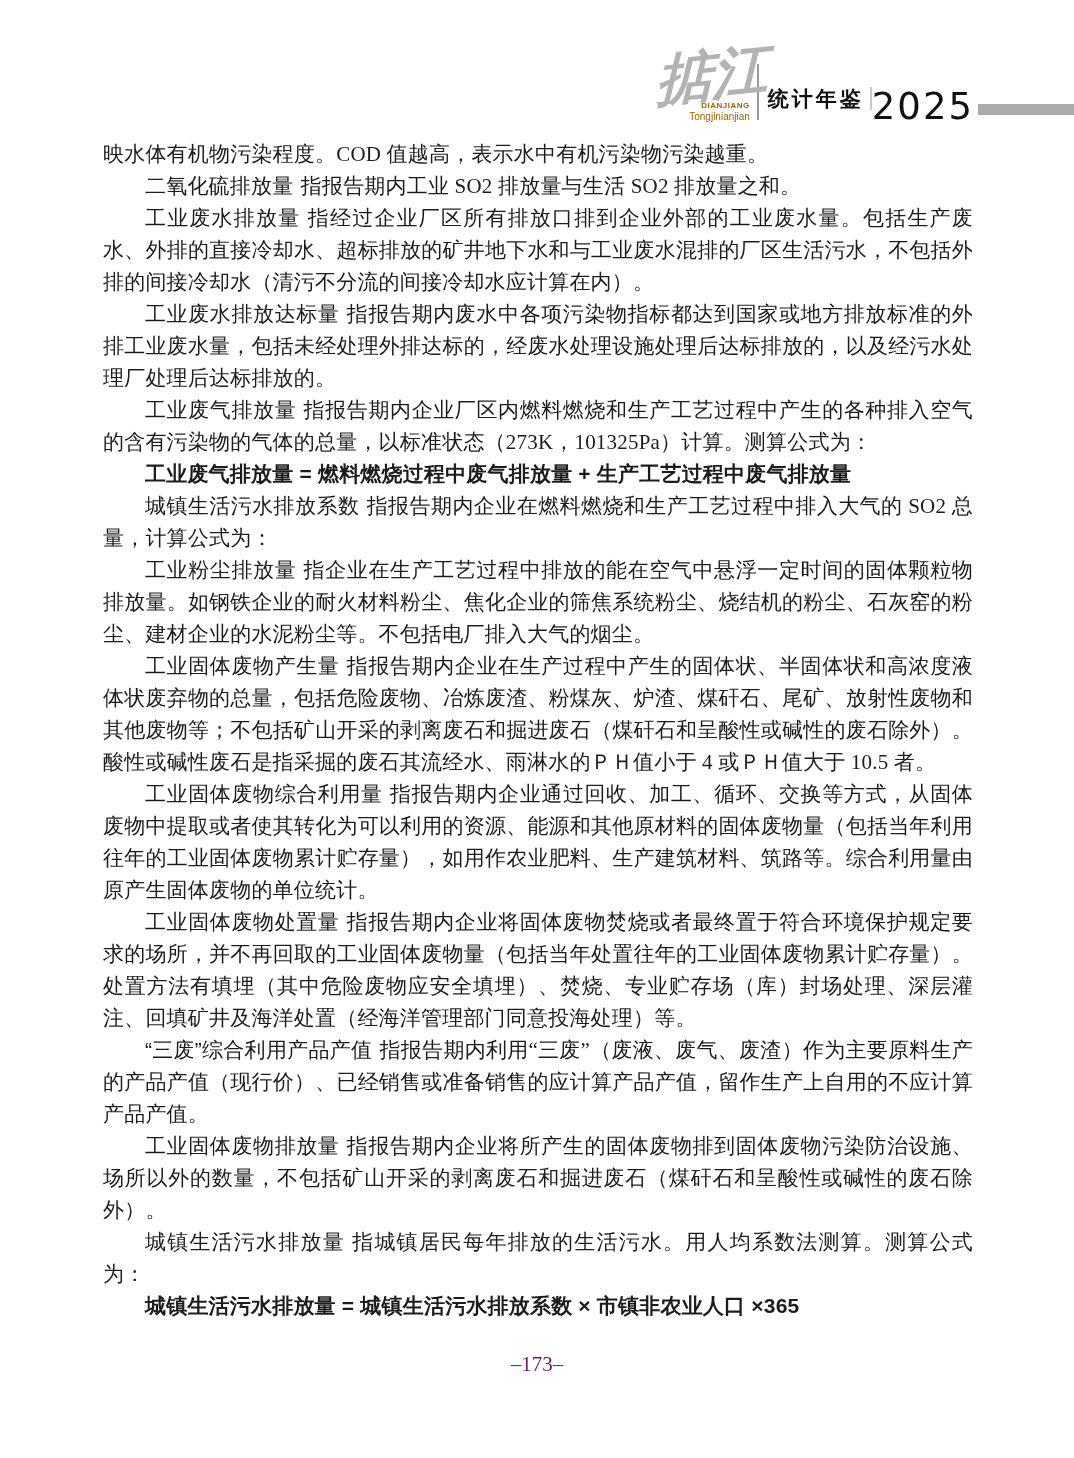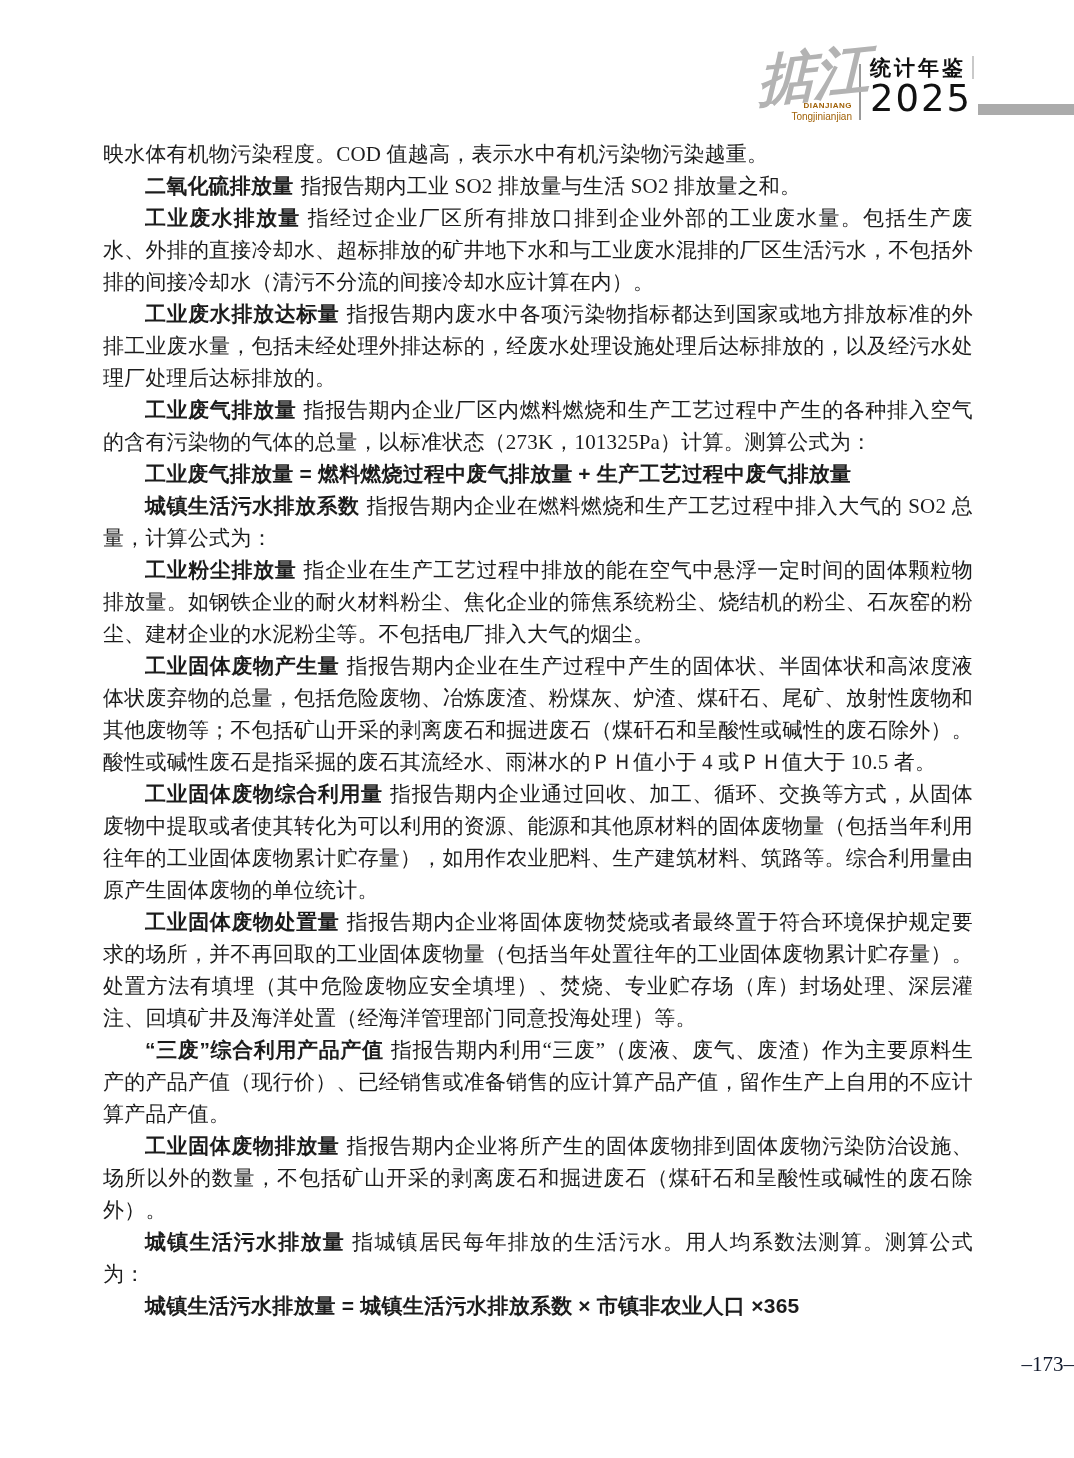--- a/index.html
+++ b/index.html
@@ -52,23 +52,23 @@
   .calli-sub .l1 { font-size: 8px; font-weight: bold; letter-spacing: 0.5px; }
   .calli-sub .l2 { font-size: 10px; }
   .logo-divider {
     width: 2px;
     height: 56px;
     background: #9a9a9a;
     margin: 0 9px 4px 9px;
   }
   .title-block {
     display: flex;
-    flex-direction: column;
+    flex-direction: row;
     align-items: flex-start;
-    margin-bottom: 8px;
+    margin-bottom: 0;
   }
   .logo-title {
     font-family: "Liberation Sans", sans-serif;
     font-weight: 900;
     font-size: 21px;
     letter-spacing: 3px;
     color: #111111;
     line-height: 1.1;
     border-right: 2px solid #c9c9c9;
     padding-right: 6px;
@@ -99,37 +99,37 @@
     width: 870px;
     font-size: 21px;
     line-height: 32px;
     text-align: justify;
     letter-spacing: 0.2px;
   }
   .para { margin: 0; text-indent: 2em; }
   .para.continuation { text-indent: 0; }
   .term {
     font-family: "Liberation Sans", sans-serif;
-    font-weight: bold;
+    font-weight: normal;
     margin-right: 0.35em;
   }
   .para.formula {
     font-family: "Liberation Sans", sans-serif;
     font-weight: bold;
   }
 
   
   .footer {
     position: absolute;
     left: 0;
     width: 100%;
     top: 1352px;
-    text-align: right;
+    text-align: center;
     font-size: 21px;
-    color: #0f172a;
+    color: #701a75;
   }
 </style>
 </head>
 <body>
 
 <div class="page">
 
   <div class="logo">
     <div class="calli-wrap">
       <div class="calli">掂江</div>

